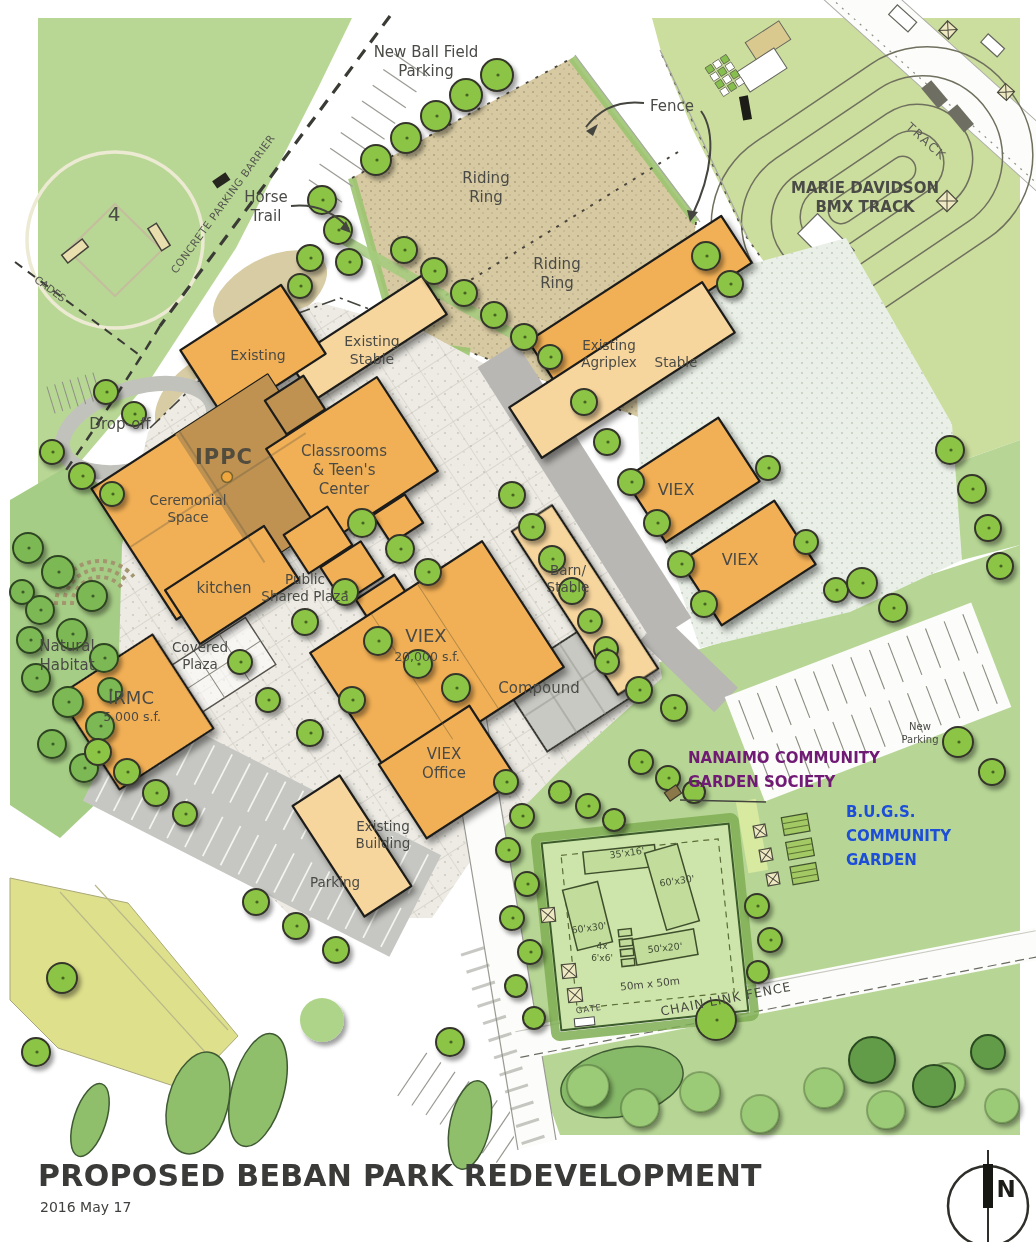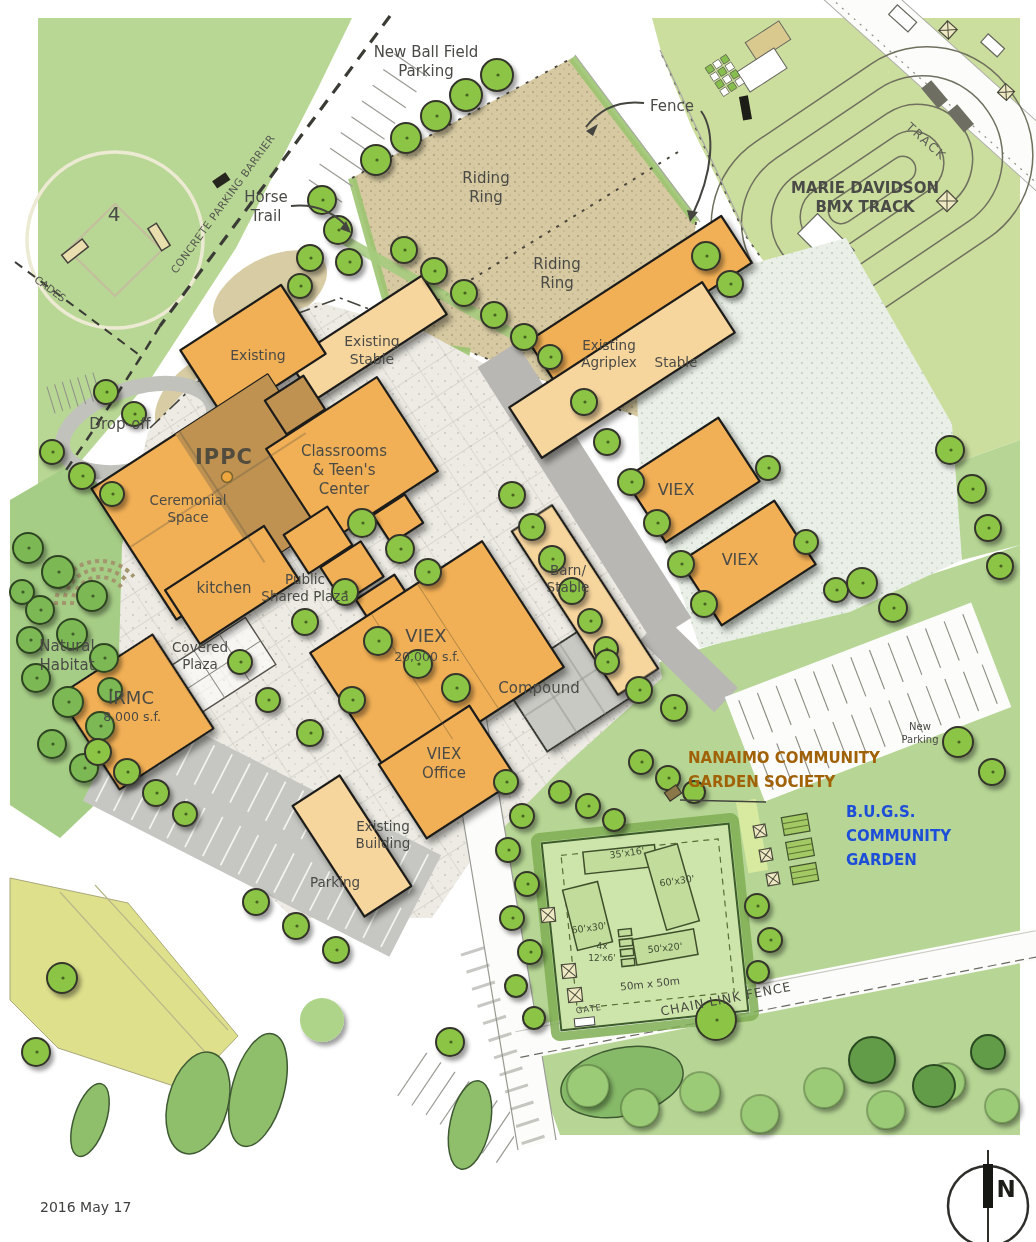--- a/index.html
+++ b/index.html
@@ -615,48 +615,49 @@
 &amp; Teen's
 Center</div>
 <div class="lbl" style="left:224px;top:588px;font-size:15px">kitchen</div>
 <div class="lbl" style="left:305px;top:588px;font-size:13.5px">Public
 Shared Plaza</div>
 <div class="lbl" style="left:67px;top:656px;font-size:15px">Natural
 Habitat</div>
 <div class="lbl" style="left:200px;top:656px;font-size:13.5px">Covered
 Plaza</div>
 <div class="lbl" style="left:131px;top:698px;font-size:18px">IRMC</div>
-<div class="lbl" style="left:132px;top:717px;font-size:12.5px">8,000 s.f.</div>
+<div class="lbl" style="left:132px;top:717px;font-size:12.5px">5,000 s.f.</div>
 <div class="lbl" style="left:426px;top:636px;font-size:18px">VIEX</div>
 <div class="lbl" style="left:427px;top:657px;font-size:12.5px">20,000 s.f.</div>
 <div class="lbl" style="left:539px;top:688px;font-size:15px">Compound</div>
 <div class="lbl" style="left:568px;top:579px;font-size:13.5px">Barn/
 Stable</div>
 <div class="lbl" style="left:609px;top:354px;font-size:13.5px">Existing
 Agriplex</div>
 <div class="lbl" style="left:676px;top:362px;font-size:13.5px">Stable</div>
 <div class="lbl" style="left:676px;top:490px;font-size:16px">VIEX</div>
 <div class="lbl" style="left:740px;top:560px;font-size:16px">VIEX</div>
 <div class="lbl" style="left:444px;top:764px;font-size:15px">VIEX
 Office</div>
 <div class="lbl" style="left:383px;top:835px;font-size:13.5px">Existing
 Building</div>
 <div class="lbl" style="left:335px;top:882px;font-size:13.5px">Parking</div>
 <div class="lbl" style="left:920px;top:733px;font-size:10px">New
 Parking</div>
-<div class="lbl left b" style="left:688px;top:770px;font-size:15px;line-height:1.6;color:#a16207">NANAIMO COMMUNITY
+<div class="lbl left b" style="left:688px;top:770px;font-size:15px;line-height:1.6;color:#701a75">NANAIMO COMMUNITY
 GARDEN SOCIETY</div>
 <div class="lbl left b" style="left:846px;top:836px;font-size:15px;line-height:1.6;color:#1d4ed8">B.U.G.S.
 COMMUNITY
 GARDEN</div>
 <div class="lbl" style="left:627px;top:853px;font-size:9.5px;--r:-8deg;color:#3e4a32">35'x16'</div>
 <div class="lbl" style="left:677px;top:881px;font-size:9.5px;--r:-8deg;color:#3e4a32">60'x30'</div>
 <div class="lbl" style="left:589px;top:928px;font-size:9.5px;--r:-8deg;color:#3e4a32">60'x30'</div>
 <div class="lbl" style="left:602px;top:953px;font-size:9px;line-height:1.3;color:#3e4a32">4x
-12'x6'</div>
+6'x6'</div>
 <div class="lbl" style="left:665px;top:948px;font-size:9.5px;--r:-6deg;color:#3e4a32">50'x20'</div>
 <div class="lbl" style="left:650px;top:984px;font-size:10.5px;--r:-6deg;color:#474740">50m x 50m</div>
 <div class="lbl" style="left:589px;top:1009px;font-size:8.5px;--r:-8deg;letter-spacing:1px;color:#474740">GATE</div>
 <div class="lbl" style="left:726px;top:999px;font-size:12.5px;--r:-11deg;letter-spacing:1px;color:#474740">CHAIN LINK FENCE</div>
 
+<div class="lbl left b" style="left:38px;top:1176px;font-size:30px;letter-spacing:0.3px;color:#3a3a38">PROPOSED BEBAN PARK REDEVELOPMENT</div>
 <div class="lbl left" style="left:40px;top:1208px;font-size:14px;font-weight:500;color:#3f3f3d">2016 May 17</div>
 <div class="lbl b" style="left:1006px;top:1189px;font-size:23px;color:#1c1c19">N</div>
 </div>
 
 </body></html>

